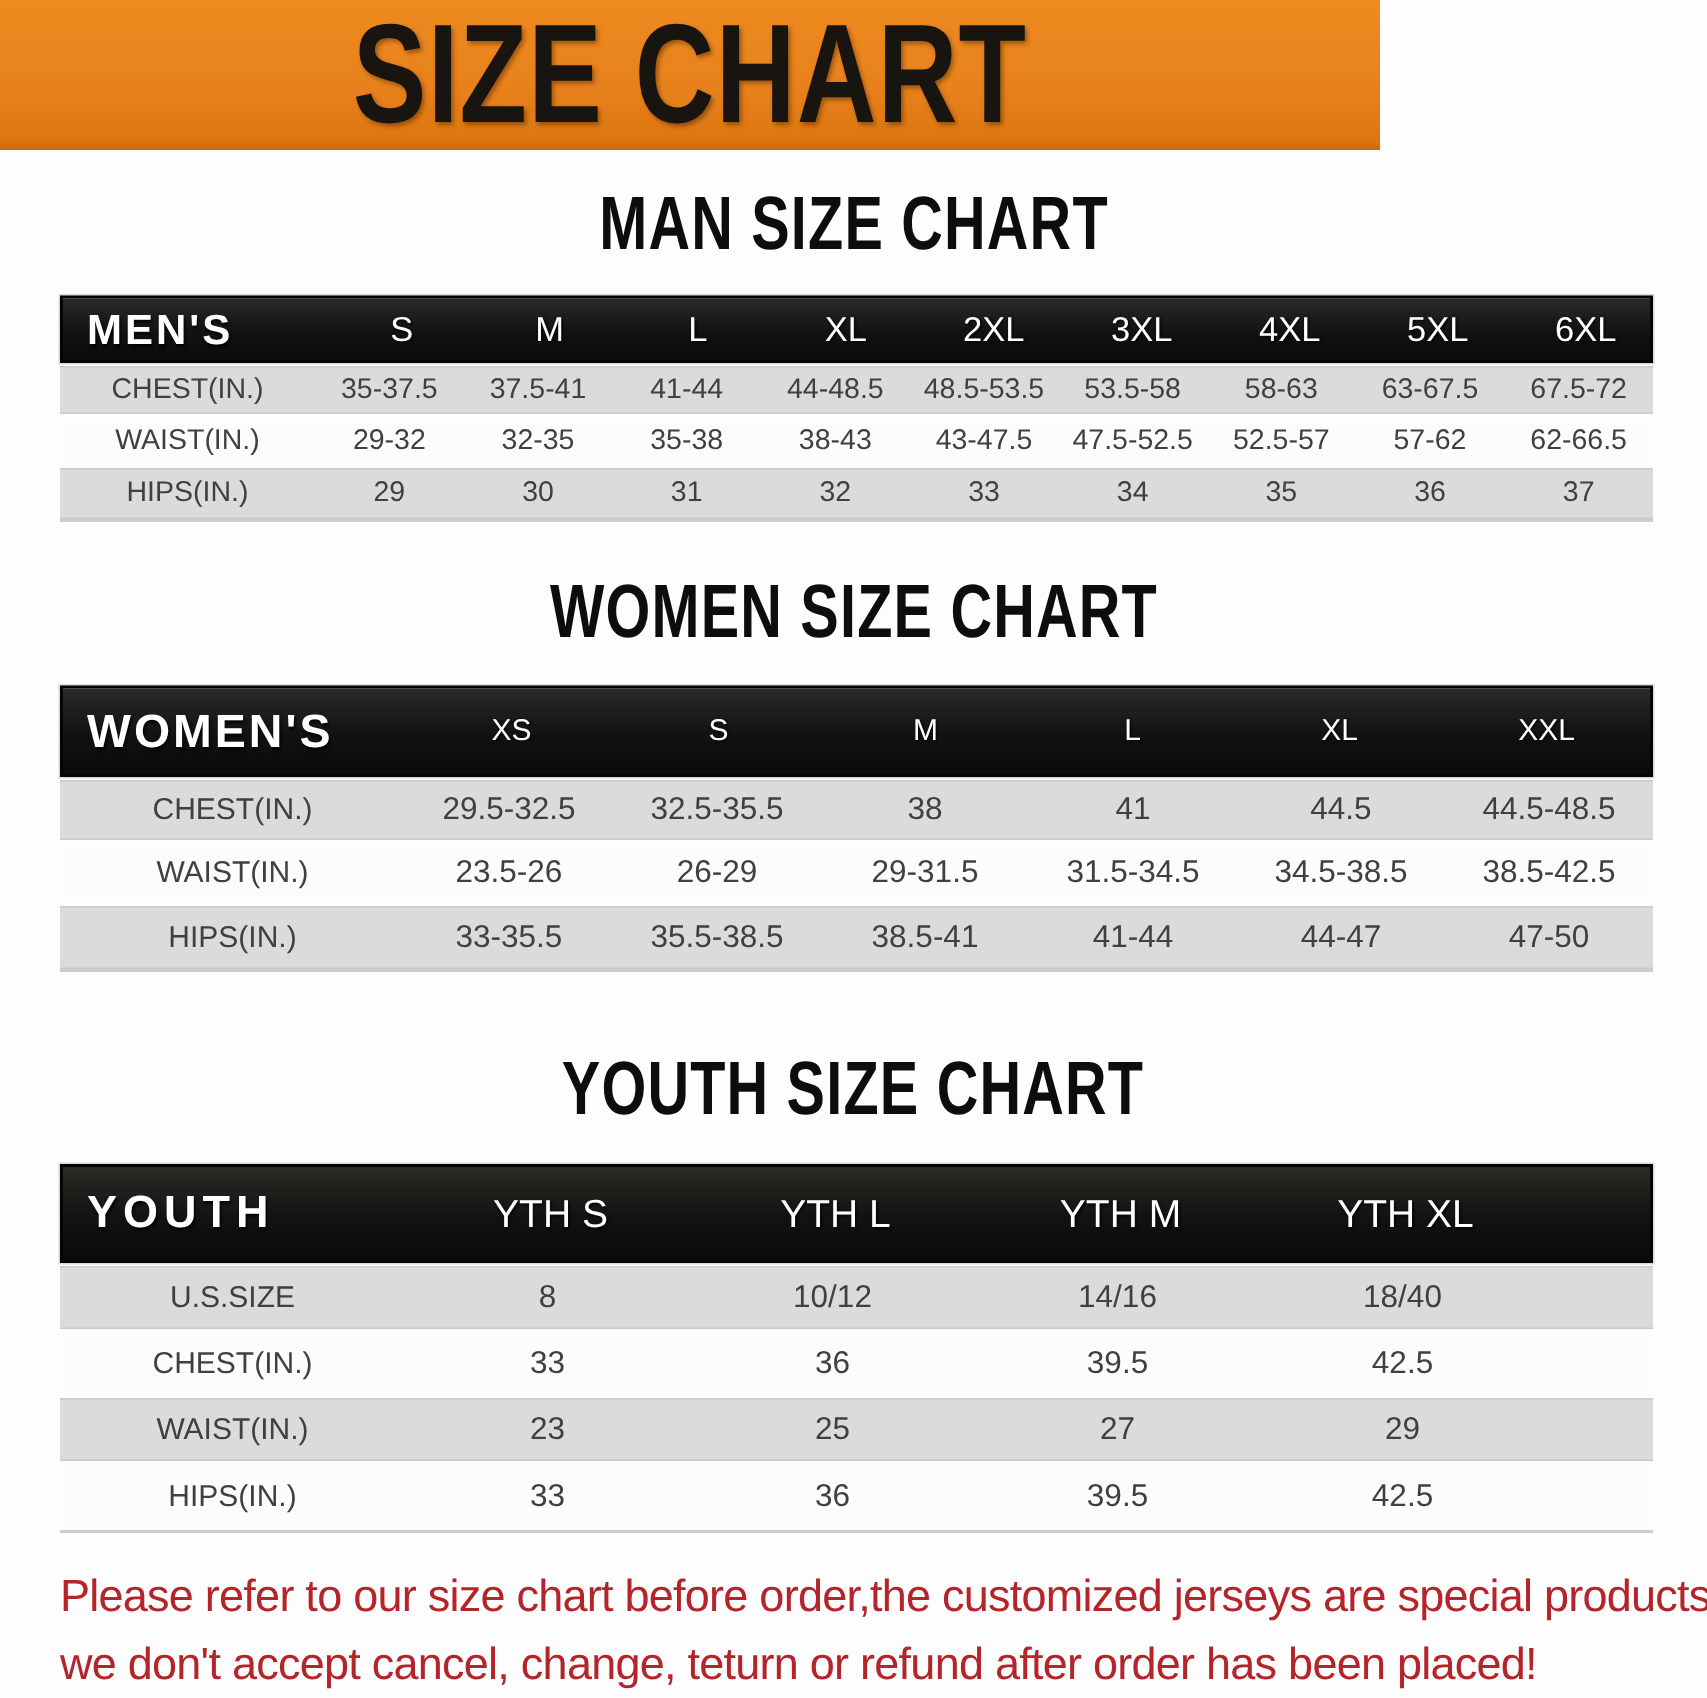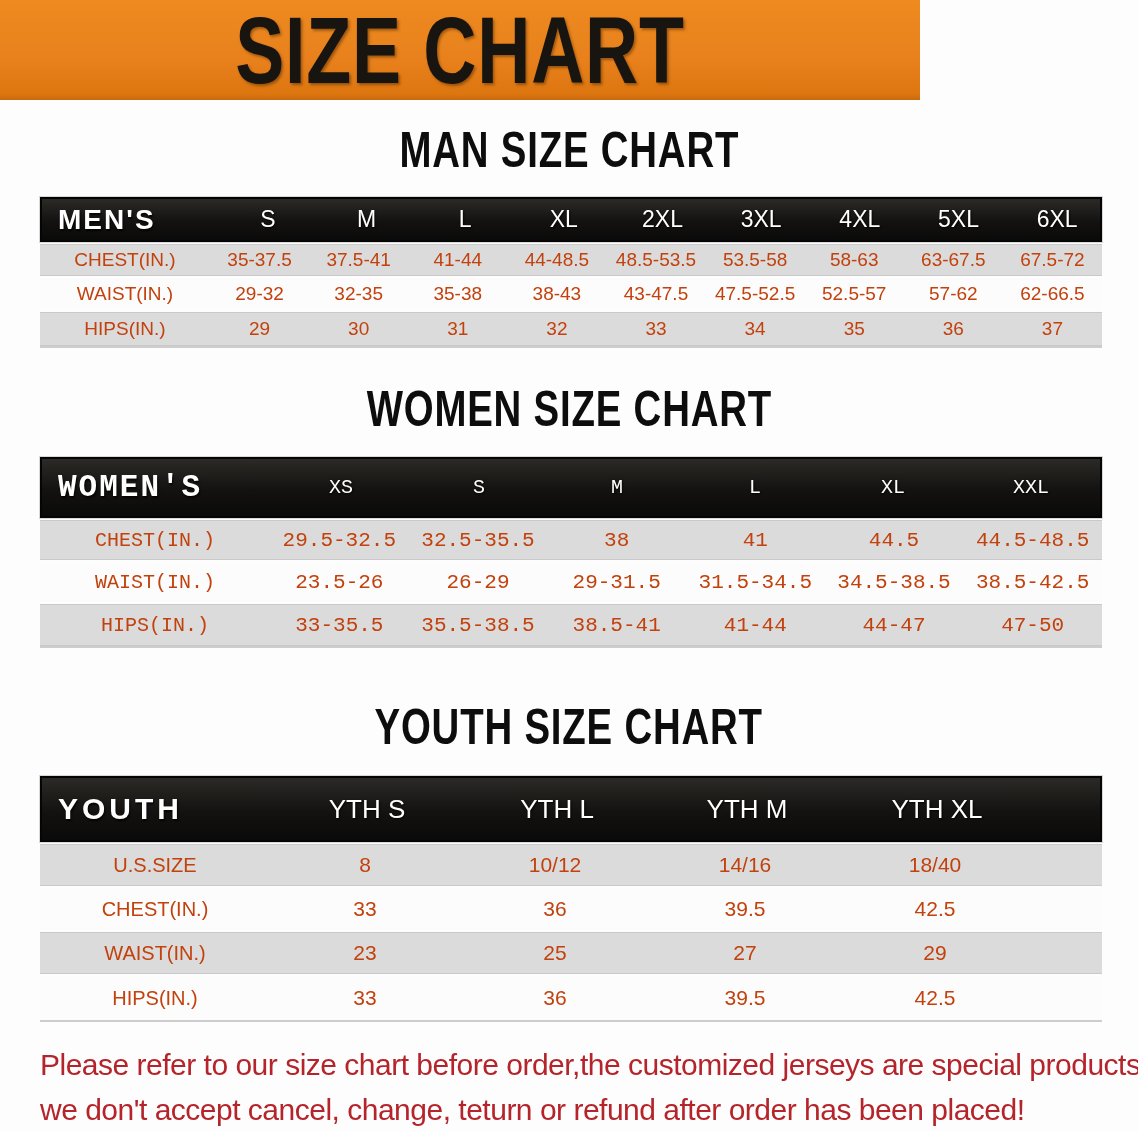--- a/index.html
+++ b/index.html
@@ -42,21 +42,21 @@
   .sec1 .sec-heading { margin-top: 37px; text-align: center; }
   .sec2 .sec-heading { margin-top: 55px; }
 
   
   .size-table {
     margin-left: 40px;
     width: 1062px;
     border-bottom: 2px solid #cdcdcd;
   }
   .sec0 .size-table { margin-top: 23px; }
-  .sec1 .size-table { margin-top: 24px; font-family: Liberation Mono, monospace; }
+  .sec1 .size-table { margin-top: 24px; }
   .sec2 .size-table { margin-top: 25px; }
 
   .grid { display: grid; align-items: center; }
   .sec0 .grid { grid-template-columns: 170px repeat(9, 1fr); }
   .sec1 .grid { grid-template-columns: 230px repeat(6, 1fr); }
   .sec2 .grid { grid-template-columns: 230px repeat(4, 190px); }
 
   
   .bar {
     background: linear-gradient(180deg, #2c2a27 0%, #141210 55%, #0a0a0a 100%);
@@ -83,21 +83,21 @@
   .col-head {
     text-align: center;
     text-shadow: 1px 1px 2px rgba(0,0,0,0.8);
     white-space: nowrap;
   }
   .sec0 .col-head { font-size: 23px; }
   .sec1 .col-head { font-size: 20px; }
   .sec2 .col-head { font-size: 26px; }
 
   
-  .row { border-bottom: 2px solid #fdfdfd; color: #c2410c; }
+  .row { border-bottom: 2px solid #fdfdfd; color: #404040; }
   .row:last-child { border-bottom: none; }
   .row.gray  { background: var(--row-gray, #dbdbdb); box-shadow: inset 0 1px 0 #c9c9c9, inset 0 -1px 0 #c9c9c9; }
   .row.white { background: var(--row-white, #fcfcfc); }
   .sec0 .row { height: 34px; }
   .sec1 .row { height: 42px; }
   .sec2 .row { height: 44px; }
 
   .row-label { text-align: center; white-space: nowrap; }
   .sec0 .row-label { font-size: 19px; }
   .sec1 .row-label { font-size: 20px; }

